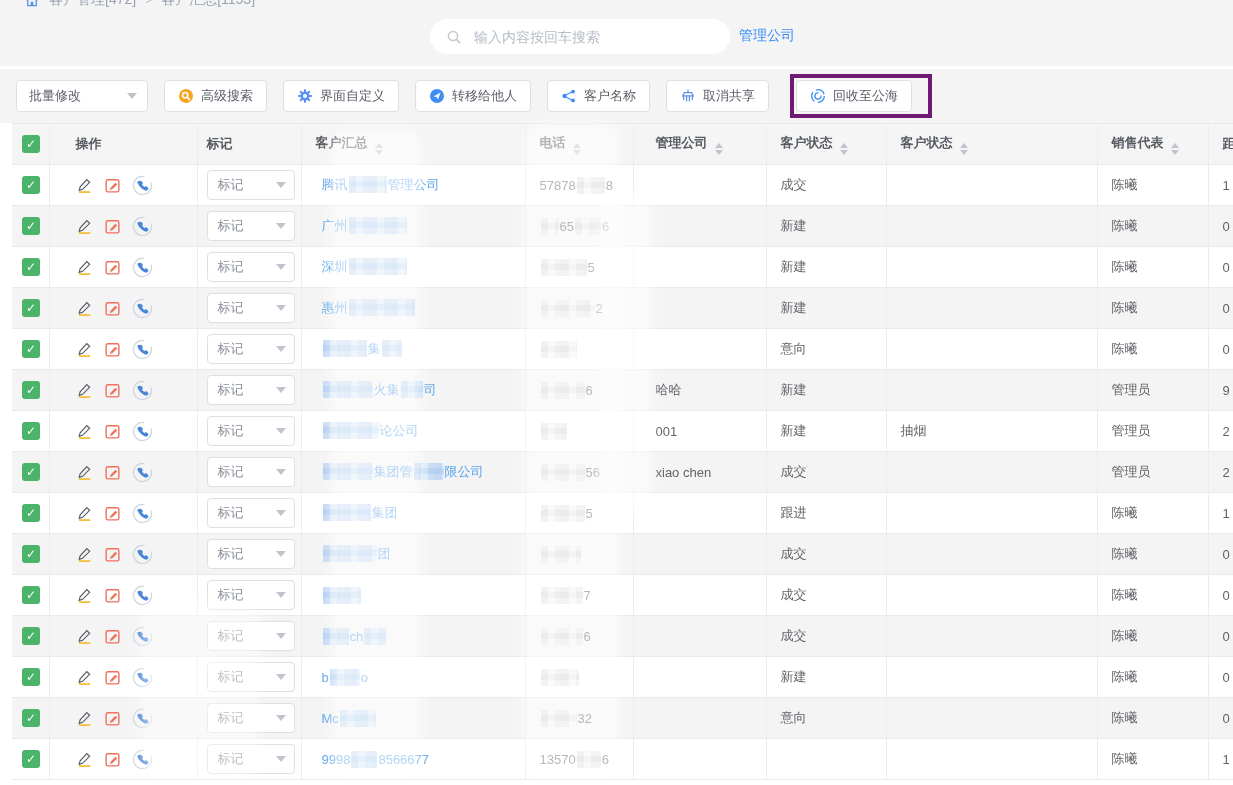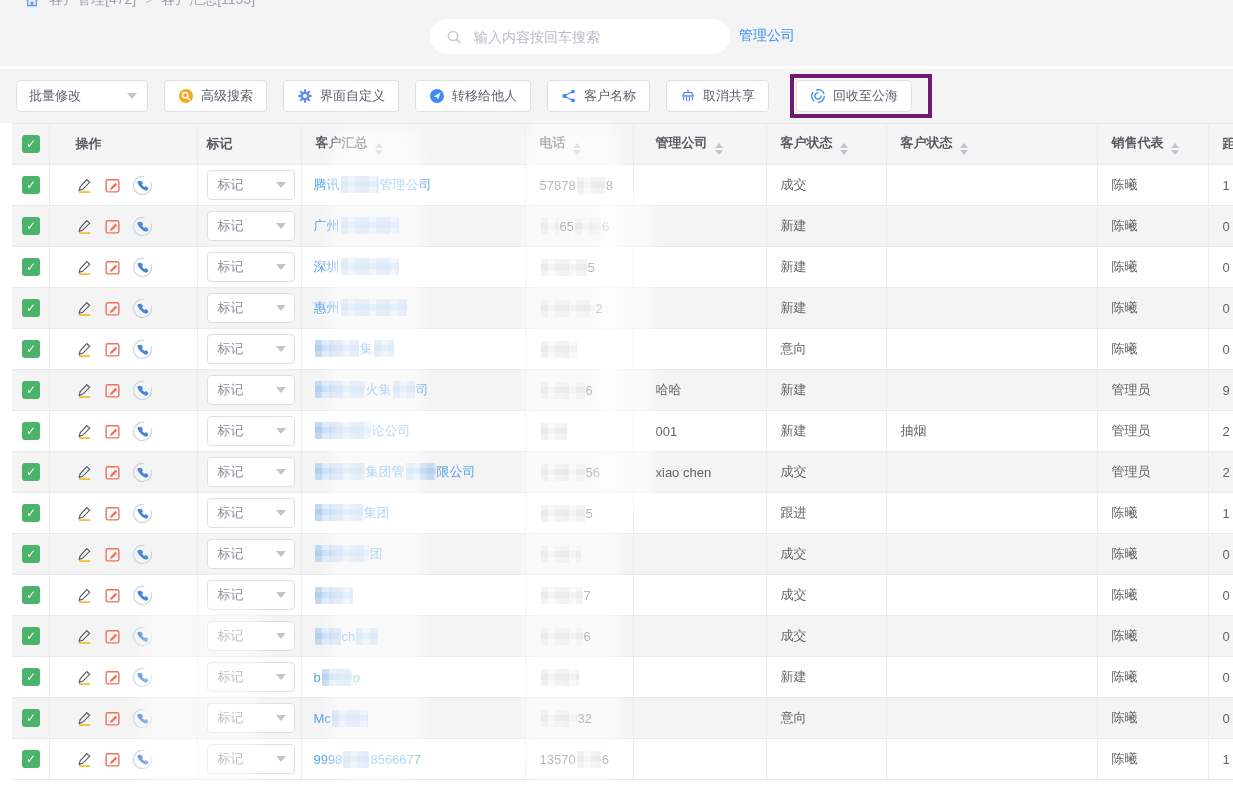--- a/index.html
+++ b/index.html
@@ -54,21 +54,21 @@
     align-items:center;justify-content:center;font-size:12px;line-height:1;cursor:pointer;}
   .ops{display:flex;align-items:center;gap:11px;}
   .op-ic{cursor:pointer;display:inline-flex;}
   .mark-select{width:88px;height:30px;border:1px solid #dcdfe6;background:#fff;border-radius:4px;
     display:flex;align-items:center;justify-content:space-between;padding:0 8px 0 10px;
     color:#8a8f99;font-size:13px;cursor:pointer;box-sizing:border-box;}
   .sort{display:inline-flex;flex-direction:column;gap:2px;margin-left:7px;vertical-align:-1px;}
   .sort i{display:block;width:0;height:0;border-left:4px solid transparent;border-right:4px solid transparent;}
   .sort .up{border-bottom:5px solid #c0c4cc;}
   .sort .down{border-top:5px solid #c0c4cc;}
-  .name-link{color:#57a3ea;cursor:pointer;}
+  .name-link{color:#57a3ea;cursor:pointer;margin-left:8px;}
   .mask{display:inline-block;height:17px;vertical-align:-4px;border-radius:1px;margin:0 1px;}
   .mask.blue{background-color:#d9e8f8;
     background-image:repeating-linear-gradient(90deg,rgba(130,175,225,.32) 0 7px,rgba(160,200,240,.10) 7px 14px,rgba(120,170,220,.24) 14px 21px),
     repeating-linear-gradient(0deg,rgba(255,255,255,.28) 0 6px,rgba(140,185,235,.20) 6px 12px);}
   .mask.gray{background-color:#e7e7e9;
     background-image:repeating-linear-gradient(90deg,rgba(0,0,0,.05) 0 7px,rgba(255,255,255,.28) 7px 14px,rgba(0,0,0,.035) 14px 21px),
     repeating-linear-gradient(0deg,rgba(255,255,255,.3) 0 6px,rgba(0,0,0,.045) 6px 12px);}
   .streak{position:absolute;background:rgba(255,255,255,.55);filter:blur(6px);
     pointer-events:none;z-index:3;border-radius:20px;}
 </style>

